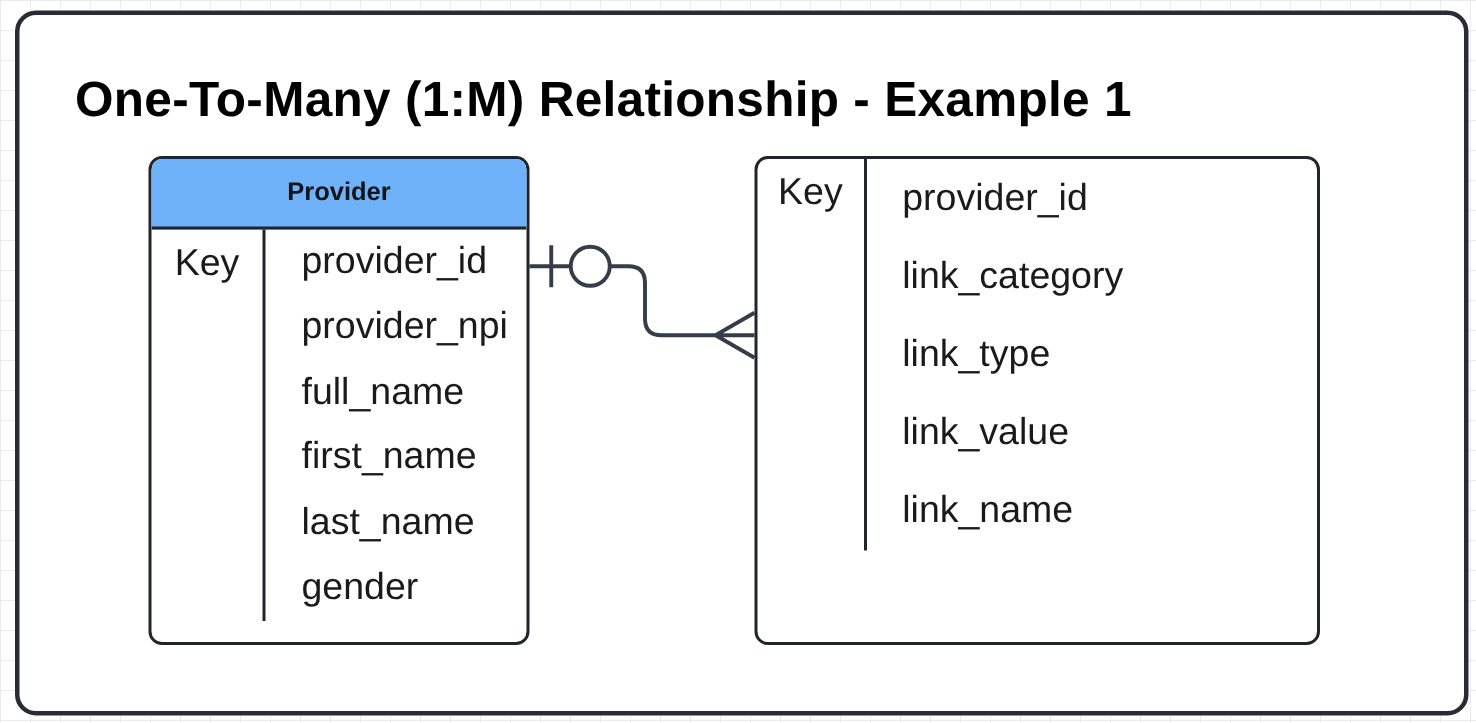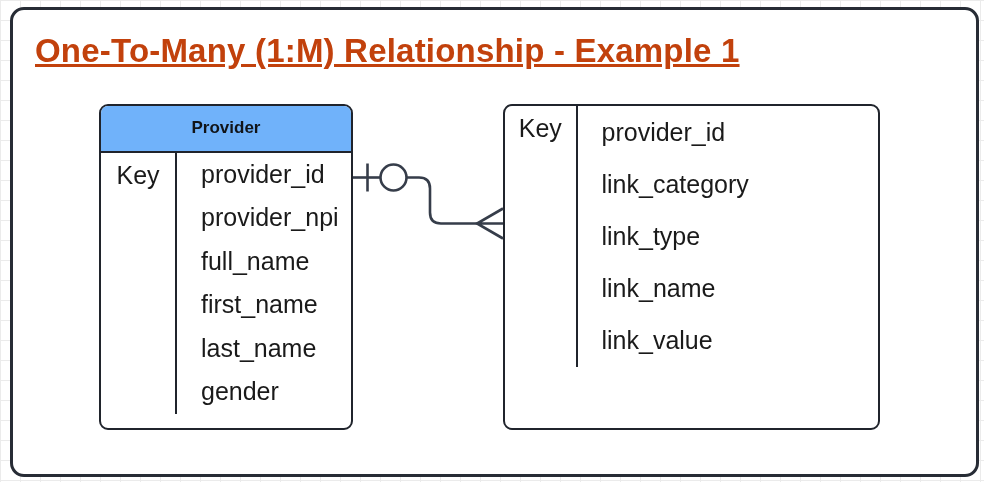--- a/index.html
+++ b/index.html
@@ -22,27 +22,26 @@
     left: 10px; top: 7px;
     width: 963px; height: 464px;
     background: #ffffff;
     border: 3px solid #272c35;
     border-radius: 14px;
   }
 
   .diagram-title {
     position: absolute;
     left: 22px; top: 22px;
-    margin: 0;
+    margin: 15px;
     font-size: 33px;
     font-weight: bold;
-    color: #c2410c;
+    color: #000000;
     letter-spacing: 0.2px;
     white-space: nowrap;
-    text-decoration: underline;
   }
 
   .er-table {
     position: absolute;
     width: 254px;
     height: 326px;
     border: 2.5px solid #20242c;
     border-radius: 9px;
     background: #ffffff;
     box-sizing: border-box;
@@ -132,22 +131,22 @@
 
 <div class="er-table weblinks">
   <div class="er-body">
     <div class="key-col">
       <div class="key-cell">Key</div>
     </div>
     <div class="fields-col">
       <div class="field-row">provider_id</div>
       <div class="field-row">link_category</div>
       <div class="field-row">link_type</div>
+      <div class="field-row">link_value</div>
       <div class="field-row">link_name</div>
-      <div class="field-row">link_value</div>
     </div>
   </div>
 </div>
 
 <svg class="connector-svg" width="984" height="482" viewBox="0 0 984 482">
   <g stroke="#363d4a" stroke-width="2.6" fill="none">
 
     <line x1="353" y1="177.5" x2="380.5" y2="177.5"></line>
 
     <line x1="367.5" y1="163.5" x2="367.5" y2="191.5"></line>

